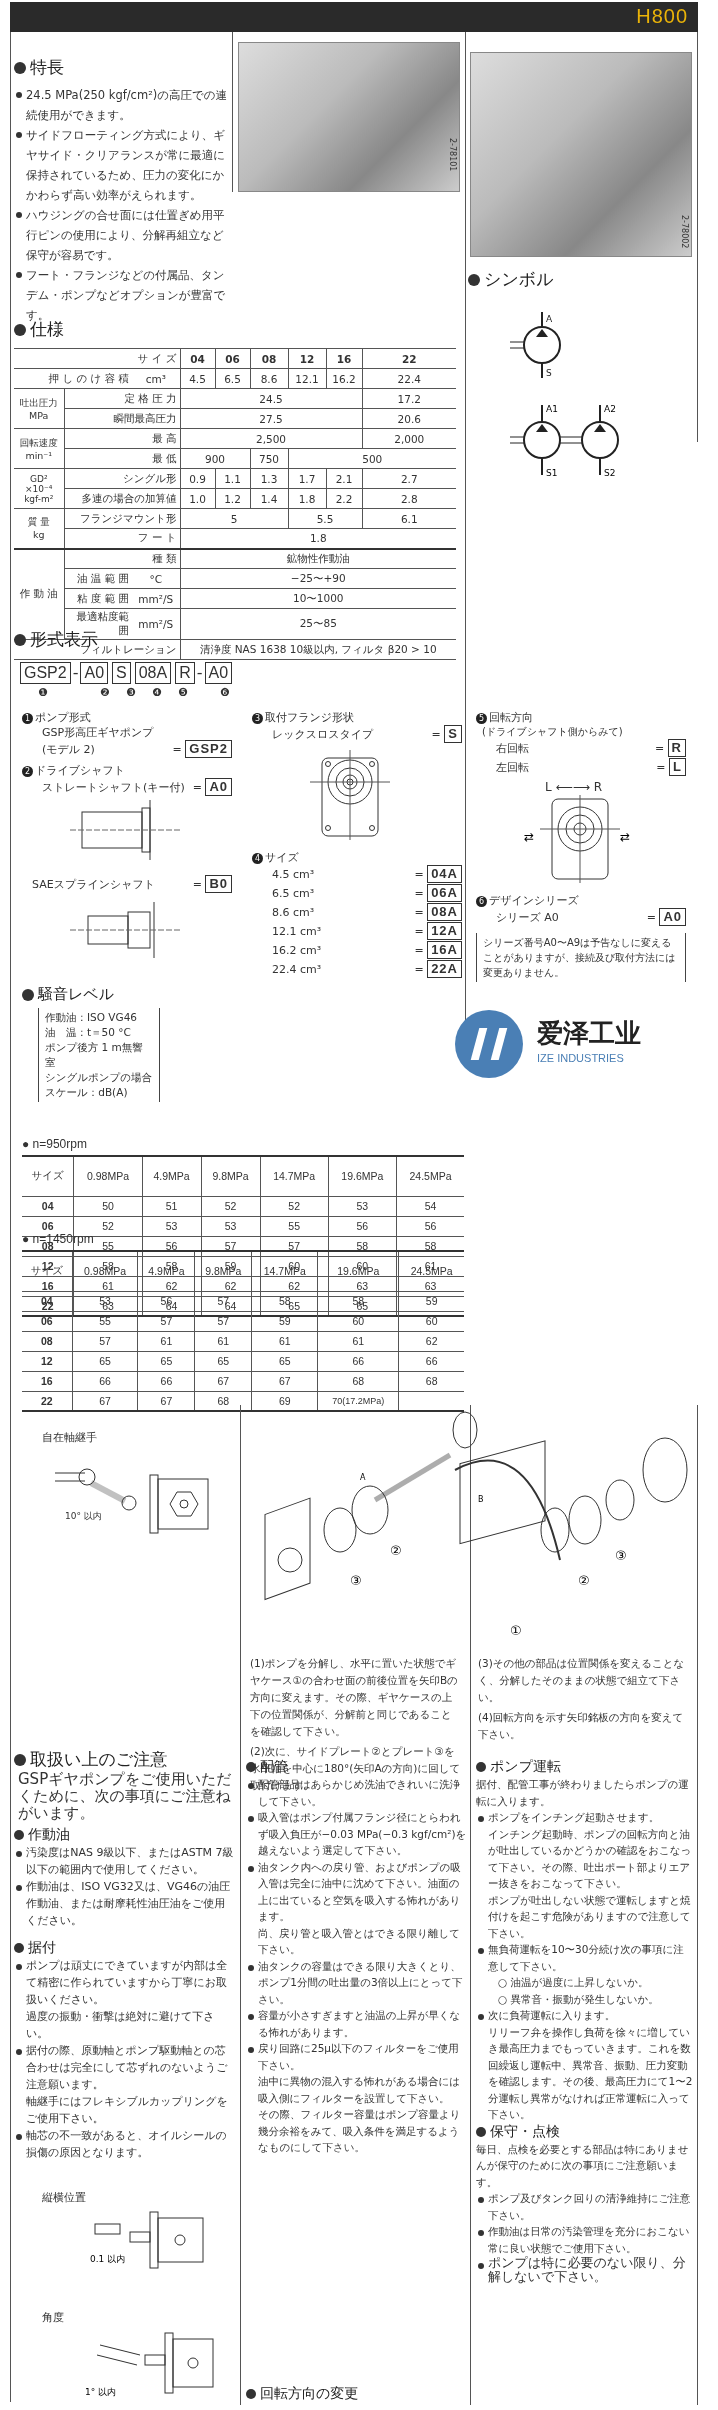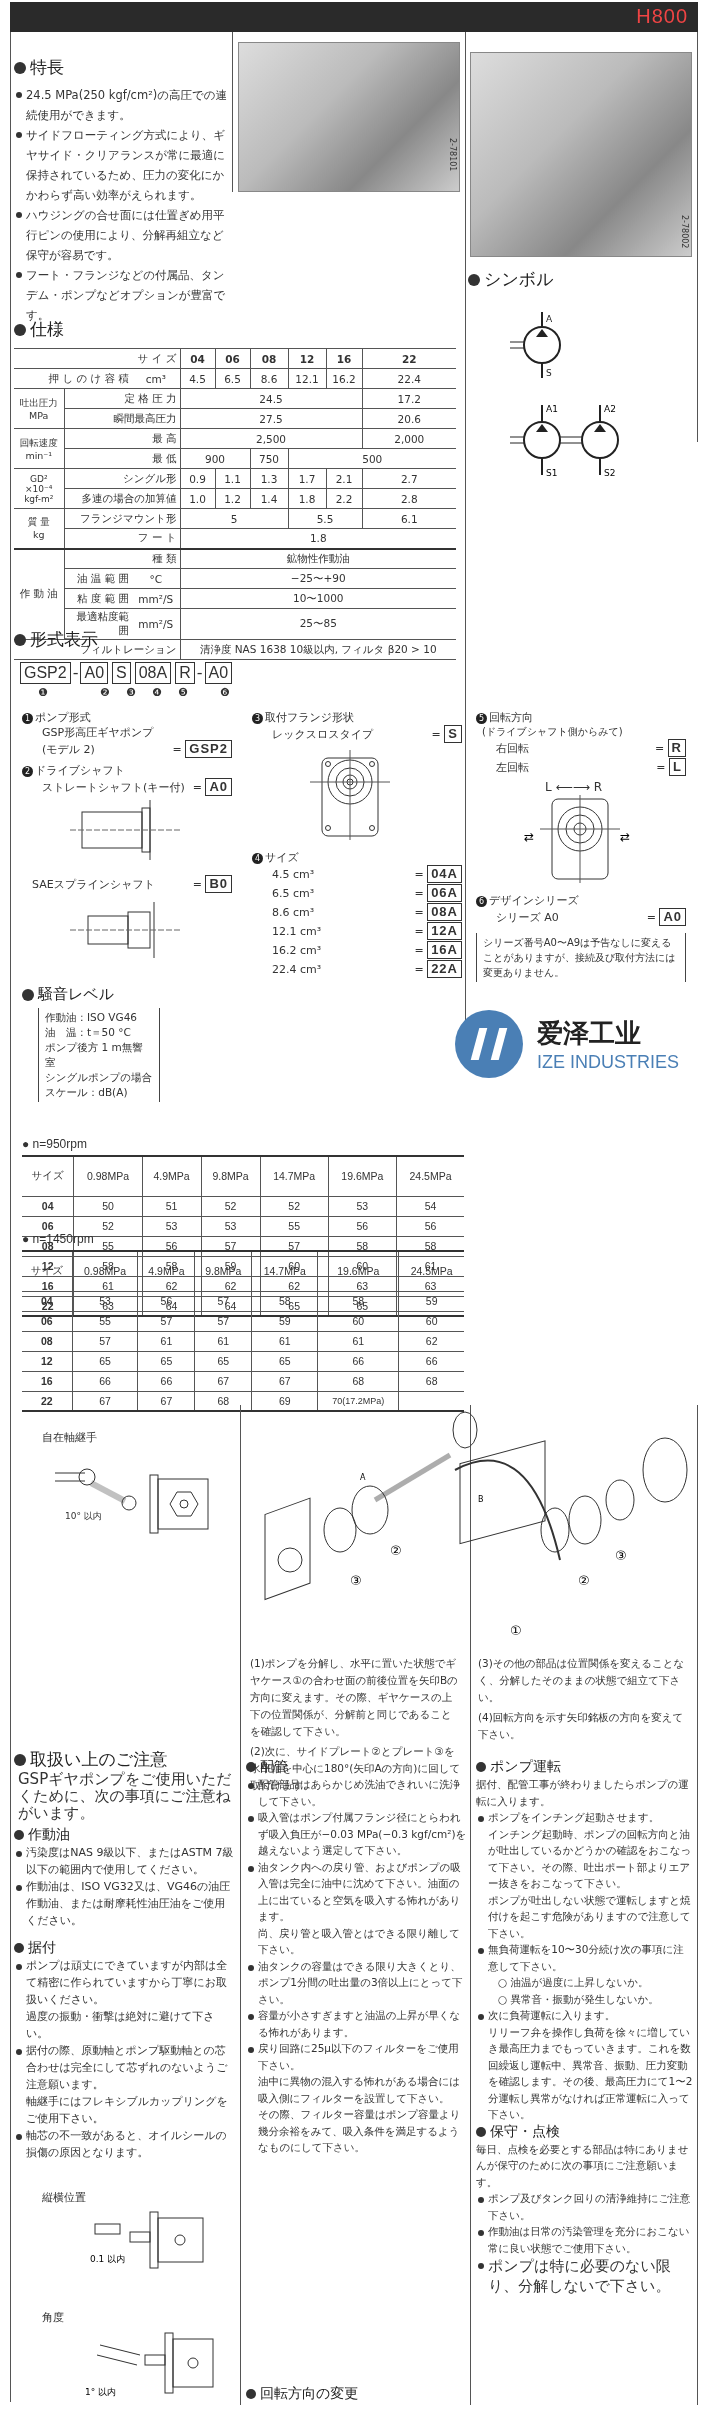--- a/index.html
+++ b/index.html
@@ -1,19 +1,19 @@
 <!DOCTYPE html>
 <html><head>
 <meta charset="utf-8">
 <style>
 *{box-sizing:border-box;margin:0;padding:0}
 body{width:718px;height:2410px;background:#fff;font-family:"DejaVu Sans",sans-serif;color:#333;font-size:11px;position:relative;overflow:hidden}
 .abs{position:absolute}
 .topbar{left:10px;top:2px;width:688px;height:30px;background:#2a2a2a}
-.topbar .code{position:absolute;right:10px;top:3px;color:#ef4444;font-size:20px;font-family:"Liberation Sans",sans-serif;letter-spacing:1px}
+.topbar .code{position:absolute;right:10px;top:3px;color:#eab308;font-size:20px;font-family:"Liberation Sans",sans-serif;letter-spacing:1px}
 .h2{font-size:17px;color:#222;display:flex;align-items:center;gap:2px}
 .dot{display:inline-block;width:12px;height:12px;border-radius:50%;background:#333;margin-right:2px}
 .vline{position:absolute;width:1px;background:#555}
 .bul{position:relative;padding-left:12px;line-height:20px;font-size:11.5px}
 .bul::before{content:"";position:absolute;left:2px;top:7px;width:6px;height:6px;border-radius:50%;background:#333}
 .plain{line-height:20px;font-size:11.5px;padding-left:12px}
 table{border-collapse:collapse;font-size:10.5px}
 .spec td{border-top:1px solid #555;border-bottom:1px solid #555;padding:1px 3px;height:20px;text-align:center}
 .spec td.l{text-align:right}
 .spec td.b{border-left:1px solid #555}
@@ -367,21 +367,21 @@
     <div>ポンプ後方 1 m無響室</div>
     <div>シングルポンプの場合</div>
     <div>スケール：dB(A)</div>
 </div>
 
 <div class="abs" style="left:455px;top:1010px;width:240px;height:70px">
   <div class="abs" style="left:0;top:0;width:68px;height:68px;border-radius:50%;background:#4a7fb5">
     <div class="abs" style="left:20px;top:18px;width:28px;height:32px;border-left:8px solid #fff;border-right:8px solid #fff;transform:skewX(-15deg)"></div>
   </div>
   <div class="abs" style="left:82px;top:6px;font-size:26px;font-weight:bold;color:#222">爱泽工业</div>
-  <div class="abs" style="left:82px;top:42px;font-size:18px;color:#4a7fb5;font-family:'Liberation Sans',sans-serif">IZE INDUSTRIES</div>
+  <div class="abs" style="left:82px;top:42px;font-size:11px;color:#4a7fb5;font-family:'Liberation Sans',sans-serif">IZE INDUSTRIES</div>
 </div>
 
 <div class="abs" style="left:22px;top:1137px;font-size:12px;font-family:'Liberation Sans',sans-serif">● <span>n=950rpm</span></div>
 <table class="abs noise" style="left:22px;top:1155px;width:442px">
   <tbody>
       <tr>
         <th>サイズ</th>
         <th class="b">0.98MPa</th>
         <th class="b">4.9MPa</th>
         <th class="b">9.8MPa</th>
@@ -642,14 +642,14 @@
   <div style="font-size:10.5px;line-height:16.5px;padding-left:22px">○ 異常音・振動が発生しないか。</div>
   <div class="bul" style="font-size:10.5px;line-height:16.5px;white-space:pre-line">次に負荷運転に入ります。
 リリーフ弁を操作し負荷を徐々に増していき最高圧力までもっていきます。これを数回繰返し運転中、異常音、振動、圧力変動を確認します。その後、最高圧力にて1〜2分運転し異常がなければ正常運転に入って下さい。</div>
   <div class="h2" style="font-size:14px;margin-top:0">
       <span class="dot" style="width:10px;height:10px"></span>
       <span>保守・点検</span>
     </div>
   <div style="font-size:10.5px;line-height:16.5px">毎日、点検を必要とする部品は特にありませんが保守のために次の事項にご注意願います。</div>
   <div class="bul" style="font-size:10.5px;line-height:16.5px">ポンプ及びタンク回りの清浄維持にご注意下さい。</div>
   <div class="bul" style="font-size:10.5px;line-height:16.5px">作動油は日常の汚染管理を充分におこない常に良い状態でご使用下さい。</div>
-  <div class="bul" style="font-size:15px;line-height:20px">ポンプは特に必要のない限り、分解しないで下さい。</div>
+  <div class="bul" style="font-size:13px;line-height:14px">ポンプは特に必要のない限り、分解しないで下さい。</div>
 </div>
 
 </body></html>

